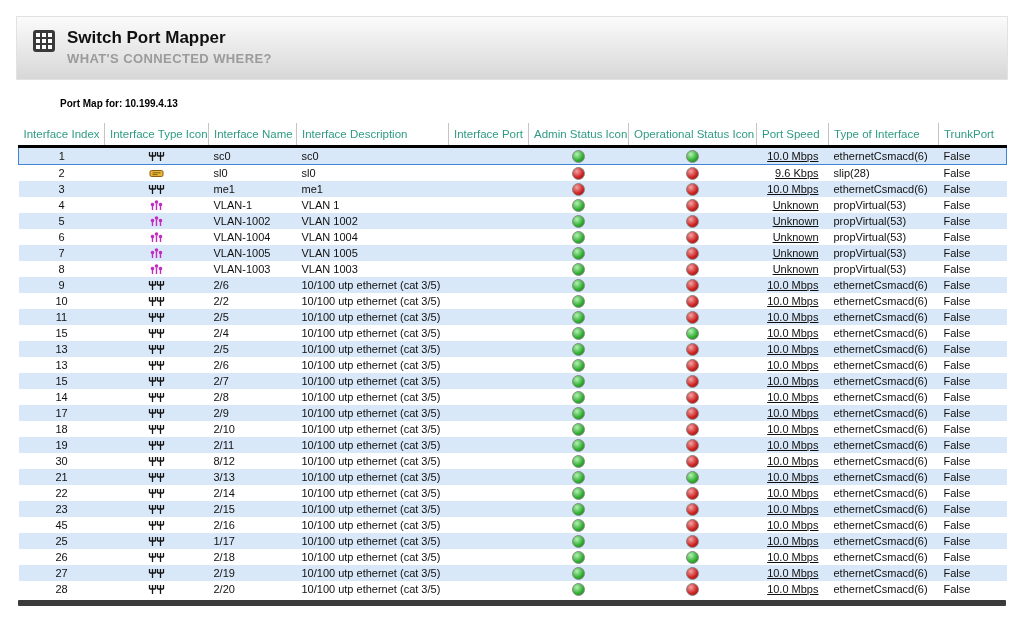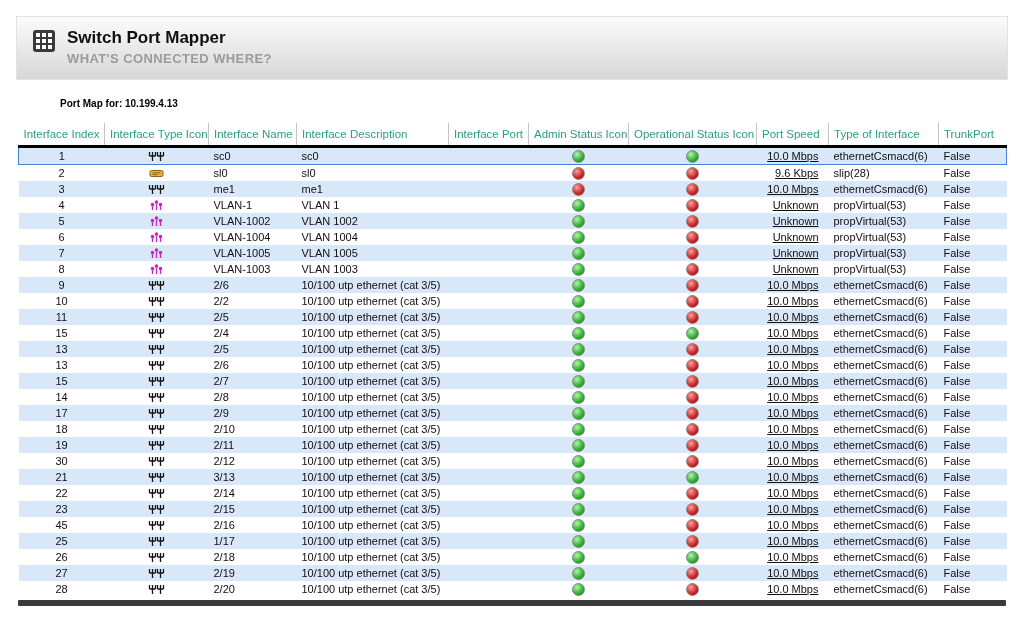--- a/index.html
+++ b/index.html
@@ -451,21 +451,21 @@
           <td class="c-trunk">False</td>
         </tr>
         <tr class="even">
           <td class="c-index">30</td>
           <td class="c-icon"><span><svg class="type-ic" width="17" height="11" viewBox="0 0 17 11">
                 <g stroke="#141414" stroke-width="1.3" fill="none">
                   <path d="M1.5 1v4M4.5 1v9M7.5 1v4M1.5 5h6"></path>
                   <path d="M9.5 1v4M12.5 1v9M15.5 1v4M9.5 5h6"></path>
                 </g>
               </svg></span></td>
-          <td class="c-name">2/12</td>
+          <td class="c-name">8/12</td>
           <td class="c-desc">10/100 utp ethernet (cat 3/5)</td>
           <td class="c-alias"></td>
           <td class="c-admin"><span class="sphere up"></span></td>
           <td class="c-oper"><span class="sphere down"></span></td>
           <td class="c-speed">10.0 Mbps</td>
           <td class="c-type">ethernetCsmacd(6)</td>
           <td class="c-trunk">False</td>
         </tr>
         <tr class="odd">
           <td class="c-index">21</td>

